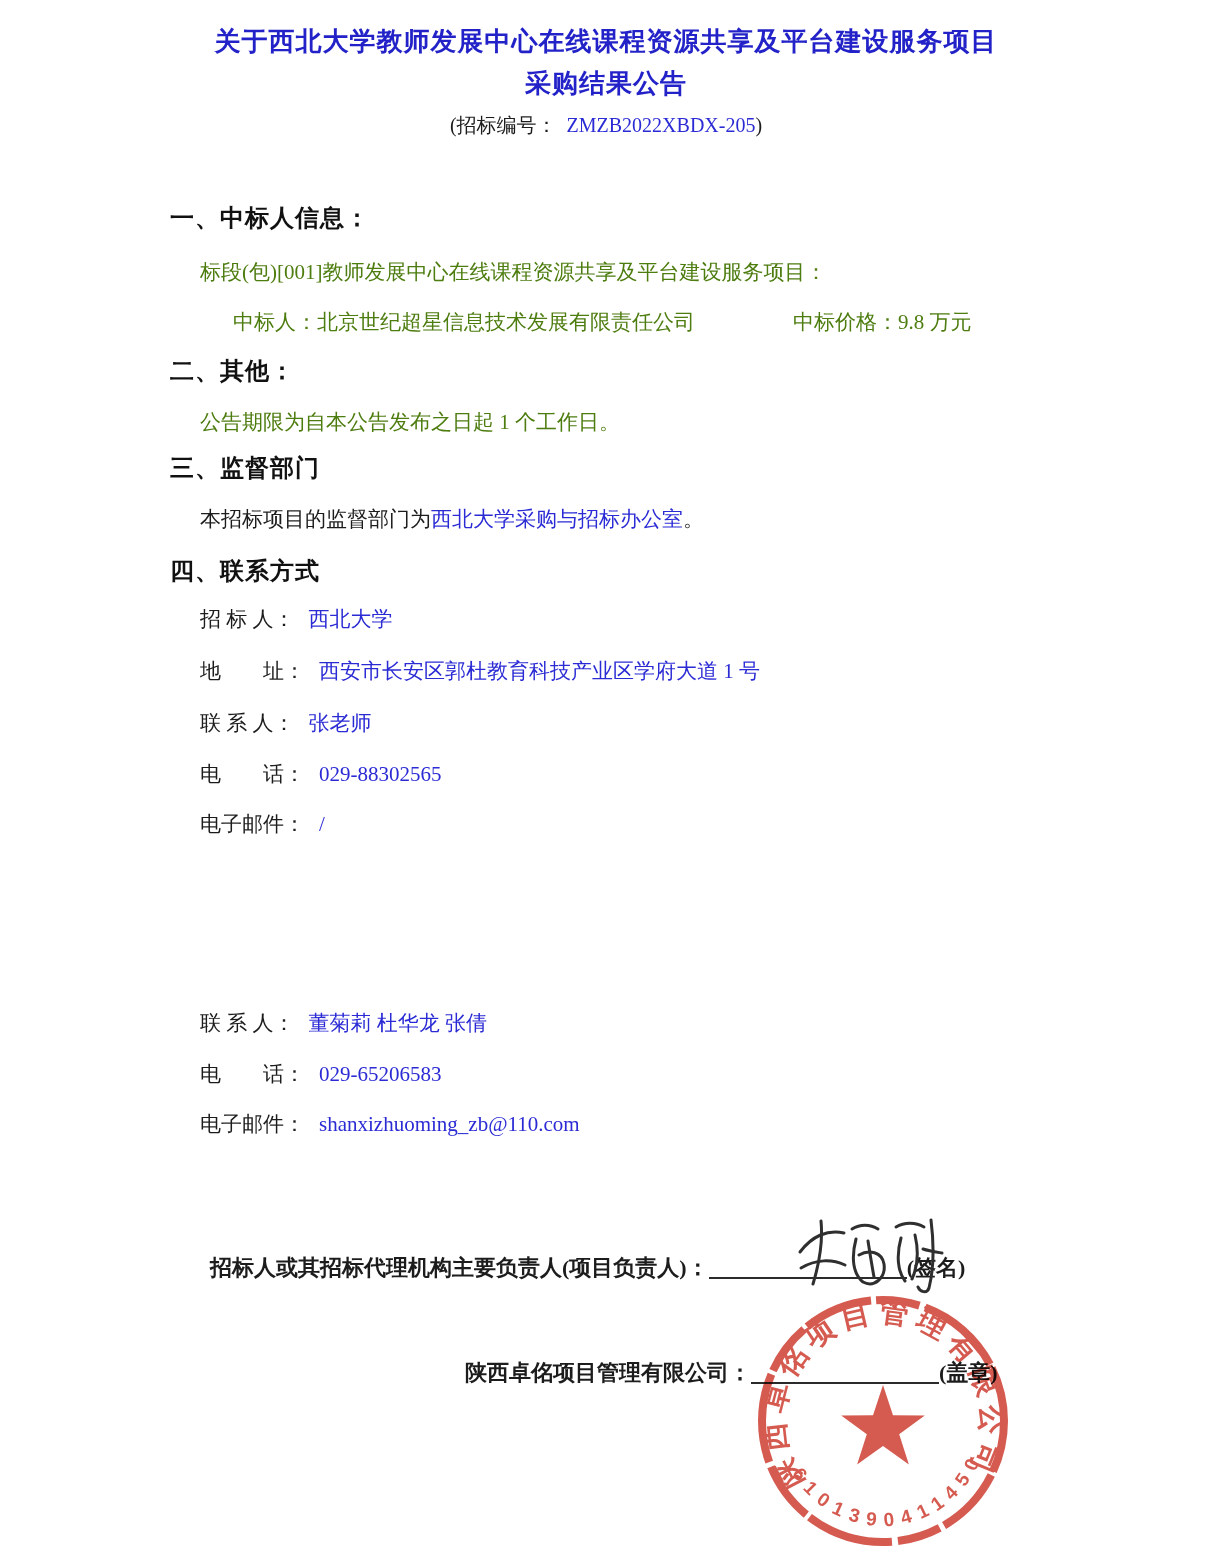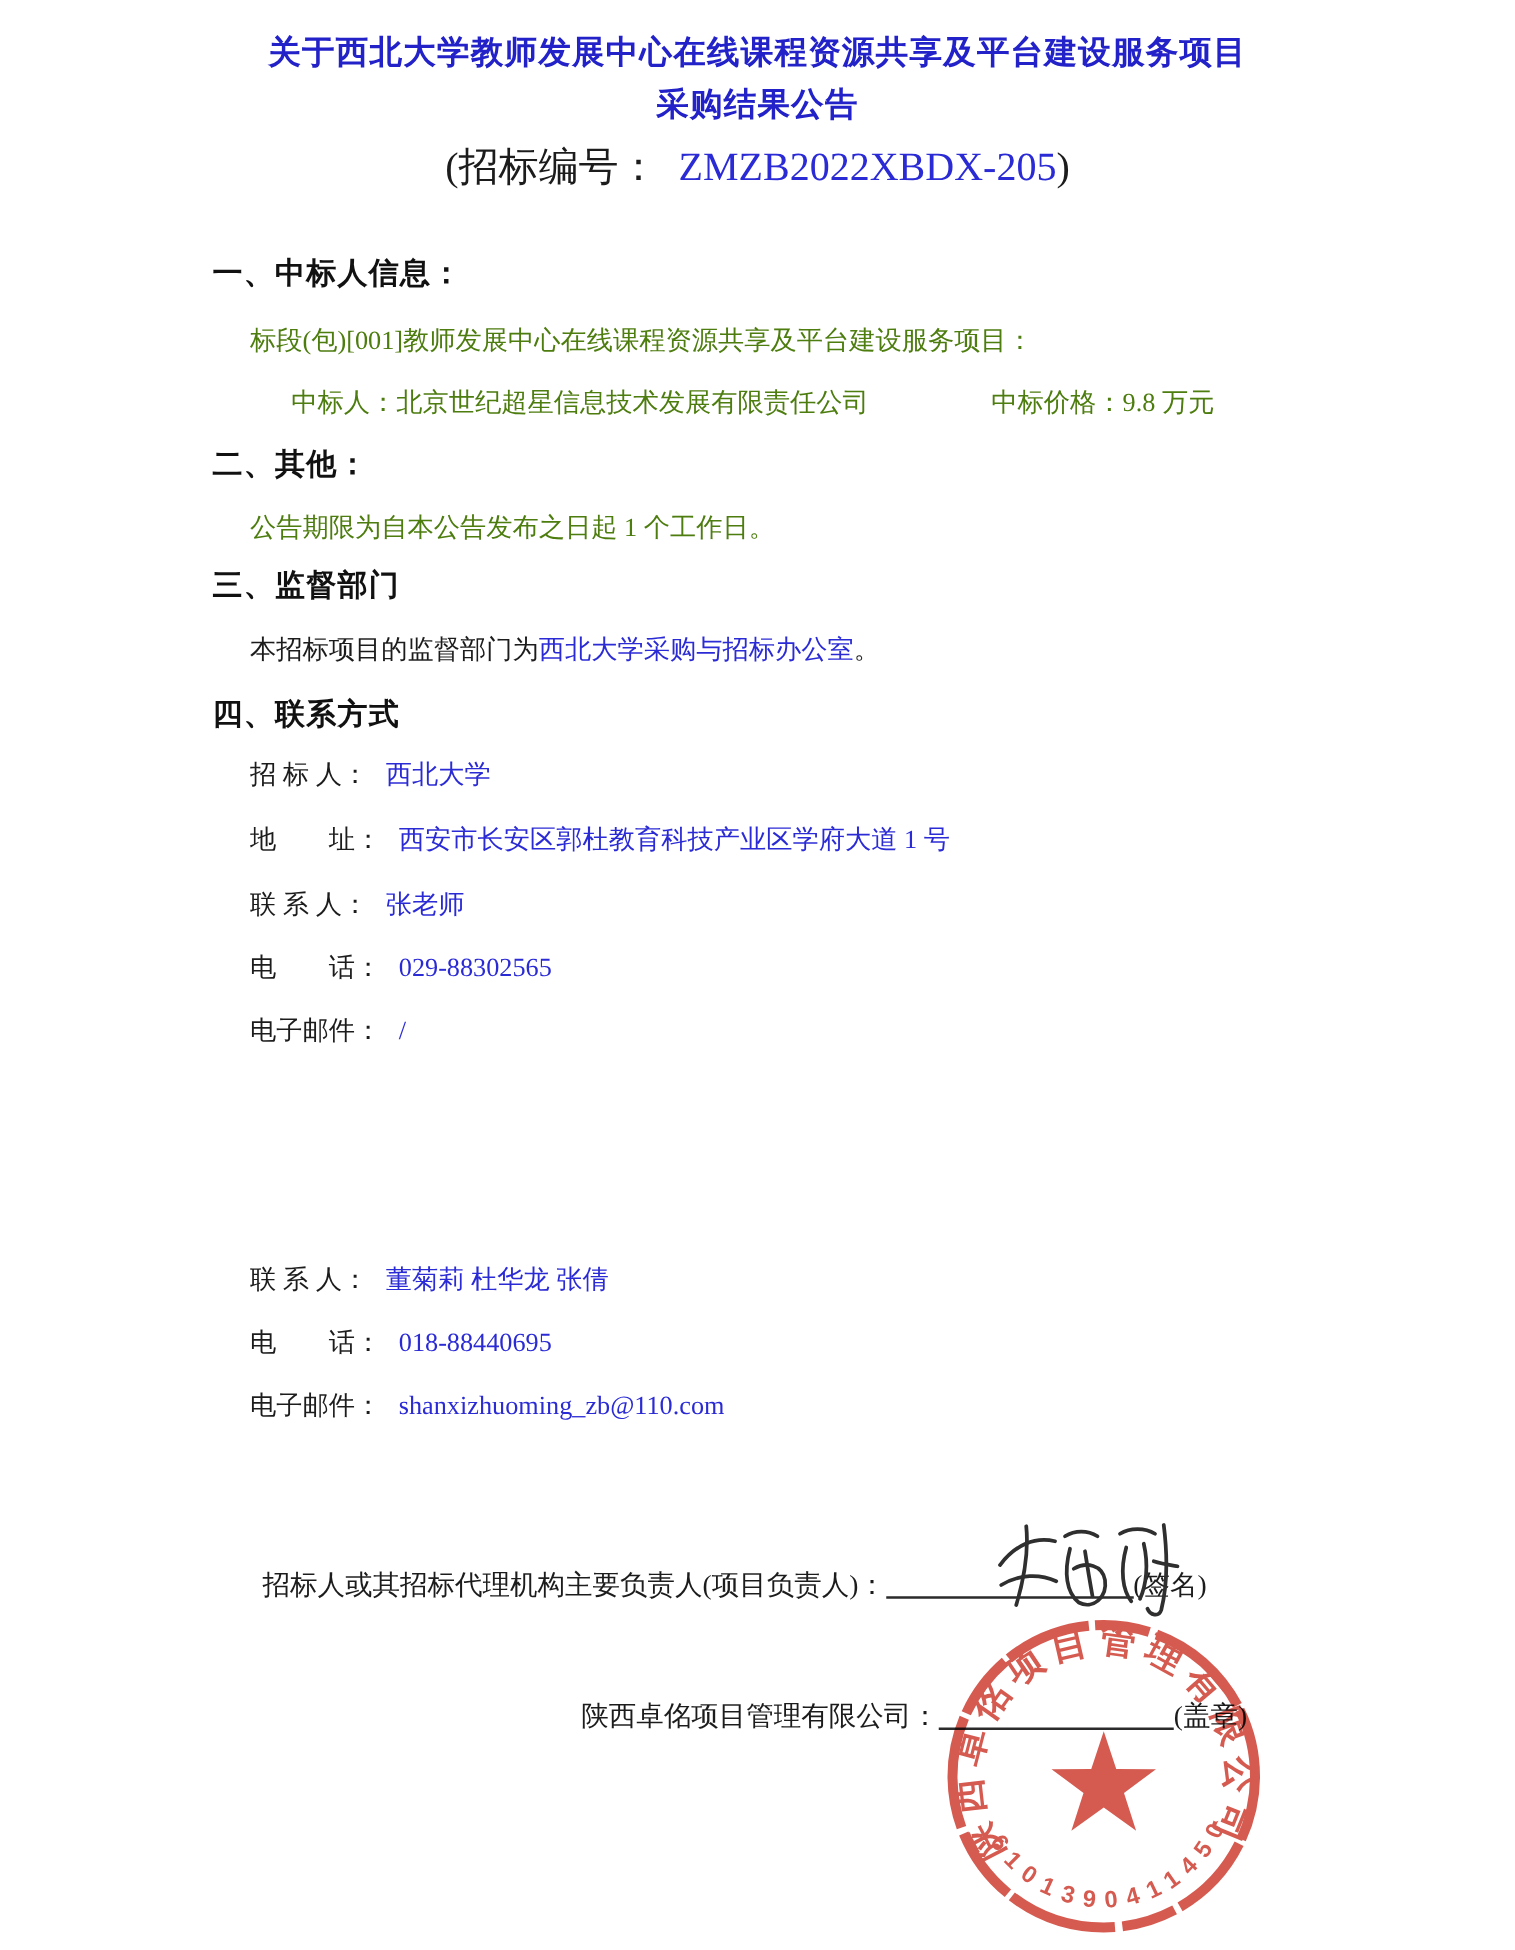--- a/index.html
+++ b/index.html
@@ -10,32 +10,32 @@
     overflow:hidden;
     font-family:"Liberation Serif","DejaVu Serif",serif;
     color:#1c1c1c;
   }
   .line{position:absolute;white-space:pre;}
   .center{left:0;right:0;text-align:center;}
   .title{
     font-family:"Liberation Sans","DejaVu Sans",sans-serif;
     font-weight:bold;font-size:26px;color:#2222c8;letter-spacing:1px;
   }
-  .tenderline{font-size:32px;color:#1c1c1c;}
+  .tenderline{font-size:20px;color:#1c1c1c;}
   .heading{
     font-family:"Liberation Sans","DejaVu Sans",sans-serif;
     font-weight:bold;font-size:24px;color:#111111;letter-spacing:1px;
   }
   .body-blue{font-size:21px;color:#4d7c0f;}
   .body-black{font-size:21px;color:#1c1c1c;}
   .blue{color:#2b2bd5;}
   .row{position:absolute;left:200px;font-size:21px;white-space:pre;}
   .row .lbl{color:#1c1c1c;white-space:pre;}
   .row .val{color:#2b2bd5;white-space:pre;margin-left:14px;}
-  .signoff{position:absolute;font-size:22px;white-space:pre;color:#1c1c1c;}
+  .signoff{position:absolute;font-size:22px;white-space:pre;color:#1c1c1c;font-weight:bold;}
   .u-line{
     display:inline-block;border-bottom:2px solid #2b2b2b;
     vertical-align:-4px;height:22px;
   }
   .u-sign{width:198px;}
   .u-seal{width:188px;}
   .sig-svg{position:absolute;left:792px;top:1208px;z-index:3;}
   .stamp-wrap{
     position:absolute;left:752px;top:1290px;width:262px;height:262px;
     mix-blend-mode:multiply;opacity:0.88;z-index:4;
@@ -62,21 +62,21 @@
 
   <div class="line heading" style="left:170px;top:555px">四、联系方式</div>
 
   <div class="row" style="top:605px"><span class="lbl">招 标 人：</span><span class="val">西北大学</span></div>
   <div class="row" style="top:657px"><span class="lbl">地　　址：</span><span class="val">西安市长安区郭杜教育科技产业区学府大道 1 号</span></div>
   <div class="row" style="top:709px"><span class="lbl">联 系 人：</span><span class="val">张老师</span></div>
   <div class="row" style="top:760px"><span class="lbl">电　　话：</span><span class="val">029-88302565</span></div>
   <div class="row" style="top:810px"><span class="lbl">电子邮件：</span><span class="val">/</span></div>
 
   <div class="row" style="top:1009px"><span class="lbl">联 系 人：</span><span class="val">董菊莉 杜华龙 张倩</span></div>
-  <div class="row" style="top:1060px"><span class="lbl">电　　话：</span><span class="val">018-88440695</span></div>
+  <div class="row" style="top:1060px"><span class="lbl">电　　话：</span><span class="val">029-65206583</span></div>
   <div class="row" style="top:1110px"><span class="lbl">电子邮件：</span><span class="val">shanxizhuoming_zb@110.com</span></div>
 
   <div class="signoff" style="left:210px;top:1253px"><span>招标人或其招标代理机构主要负责人(项目负责人)：</span><span class="u-line u-sign"></span><span>(签名)</span></div>
 
   <svg class="sig-svg" width="168" height="92" viewBox="0 0 168 92">
     <g fill="none" stroke="#2f2f2f" stroke-width="3" stroke-linecap="round">
       <path d="M8,44 C20,28 36,21 52,25"></path>
       <path d="M29,13 C31,33 27,56 21,76"></path>
       <path d="M9,60 C24,51 40,51 53,57"></path>
       <path d="M60,21 C68,16 78,16 86,21"></path>

